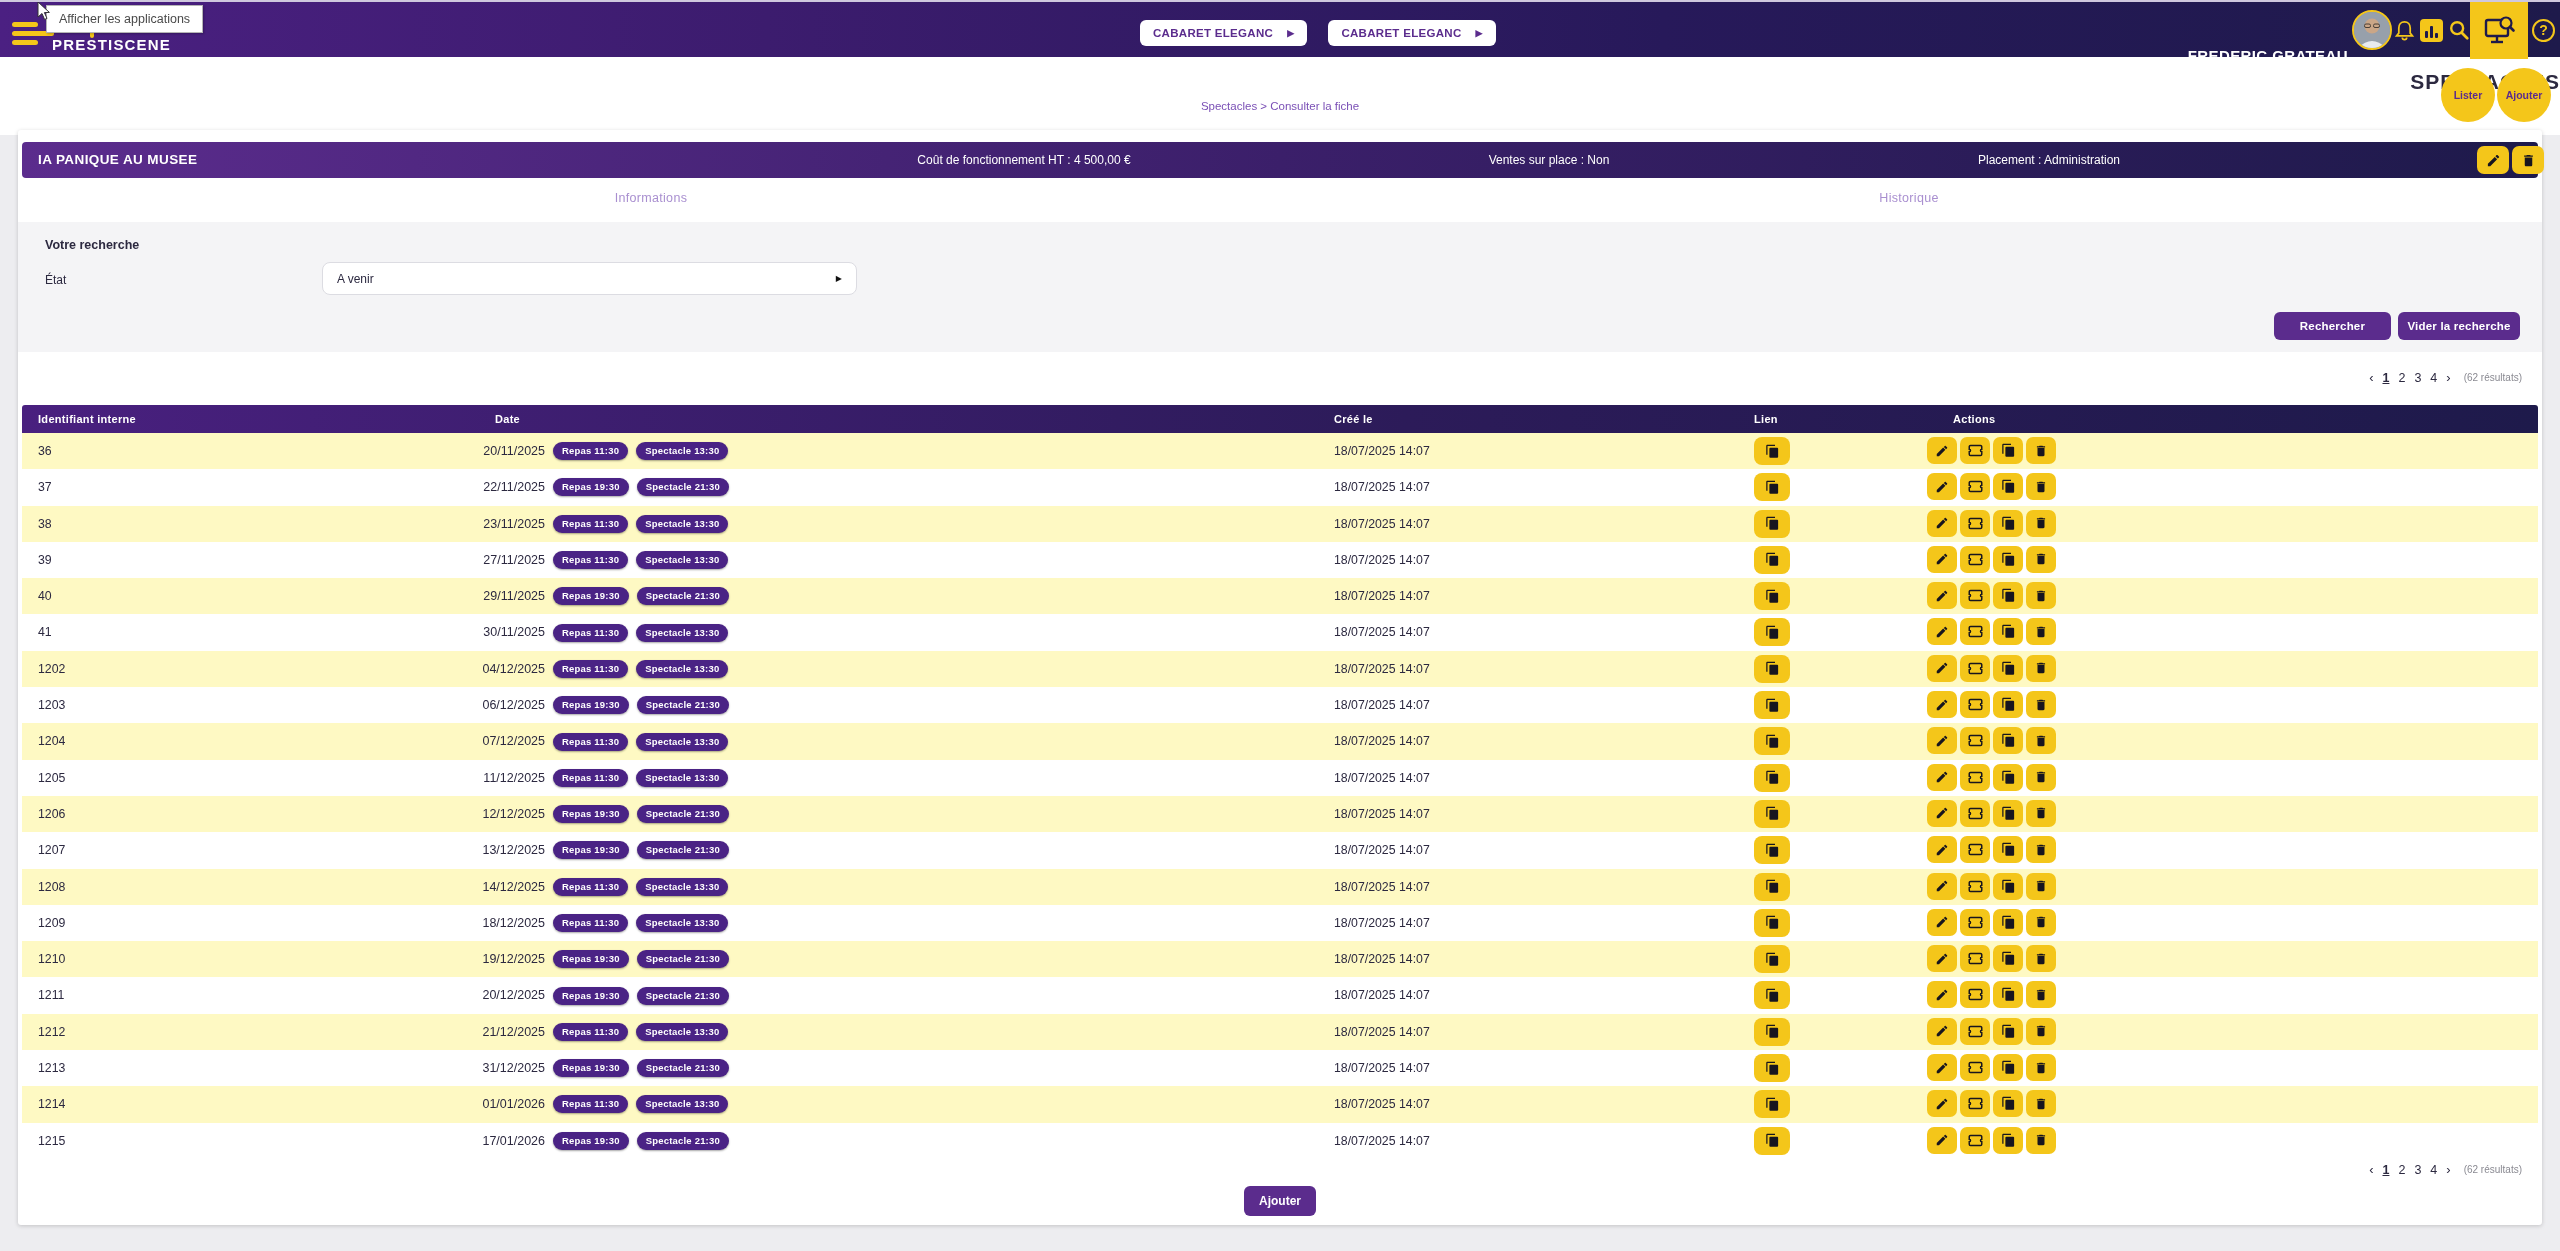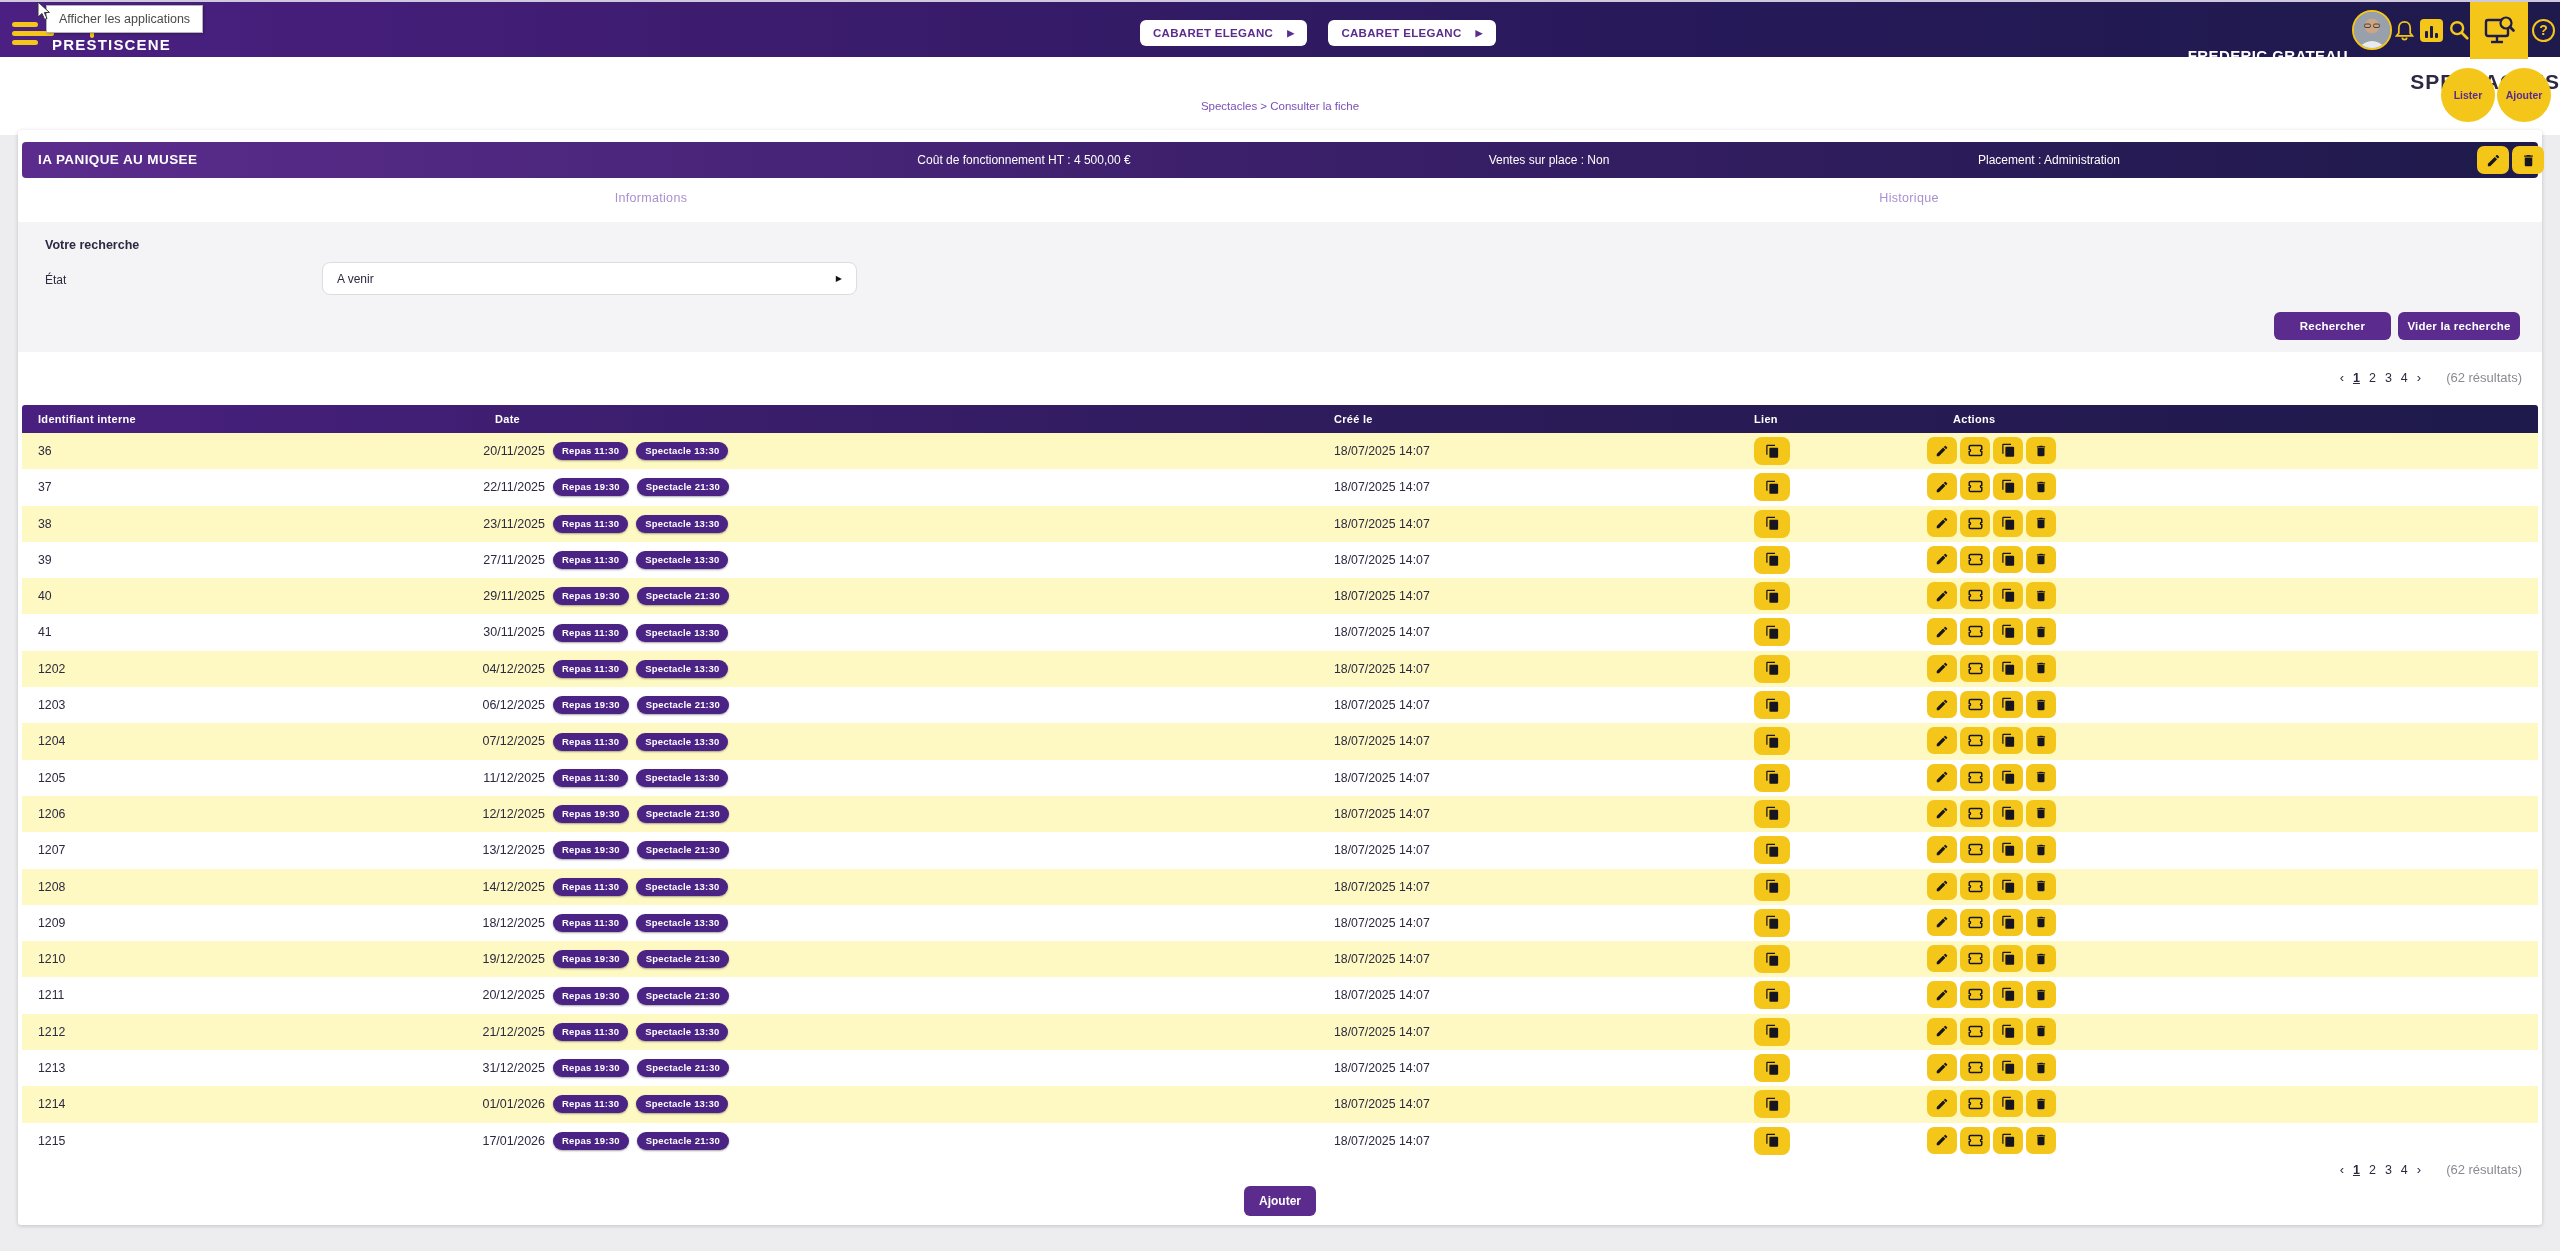--- a/index.html
+++ b/index.html
@@ -75,21 +75,21 @@
   .purple-btn { position:absolute; top:90px; height:28px; background:#5b2c8d; color:#fff; font-weight:bold;
     font-size:11.5px; border:none; border-radius:6px; cursor:pointer; letter-spacing:.2px; }
   .btn-search { left:2256px; width:117px; } .btn-clear { left:2380px; width:122px; }
 
   .pagination { position:absolute; right:20px; display:flex; align-items:center; gap:9px;
     font-size:12.5px; color:#2c2940; }
   .pg-top { top:240px; } .pg-bottom { top:1032px; }
   .pagination .pg-arrow { cursor:pointer; font-size:13px; }
   .pagination .pg-num { cursor:pointer; }
   .pagination .pg-num.current { font-weight:bold; text-decoration:underline; }
-  .pagination .pg-results { color:#8a8a92; font-size:13px; margin-left:16px; }
+  .pagination .pg-results { color:#8a8a92; font-size:10px; margin-left:4px; }
 
   .thead { position:absolute; left:4px; top:275px; width:2516px; height:28px; border-radius:3px 3px 0 0;
     background:linear-gradient(90deg,#49207f 0%,#2c1b59 55%,#1e1a4b 100%); color:#fff; }
   .thead span { position:absolute; top:0; line-height:28px; font-size:11px; font-weight:bold; letter-spacing:.3px; }
 
   .rows { position:absolute; left:4px; top:303px; width:2516px; }
   .trow { position:relative; height:36.3px; background:#fff; }
   .trow.alt { background:#fef9c3; }
   .cell { position:absolute; top:0; line-height:36.3px; font-size:12.3px; color:#2c2940; }
   .c-id { left:16px; }

